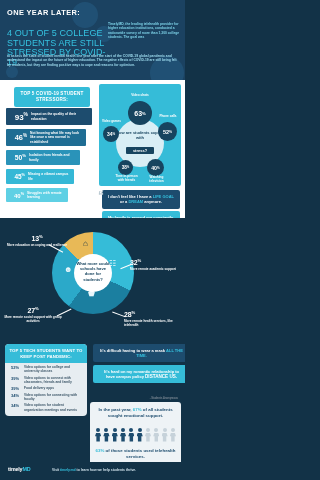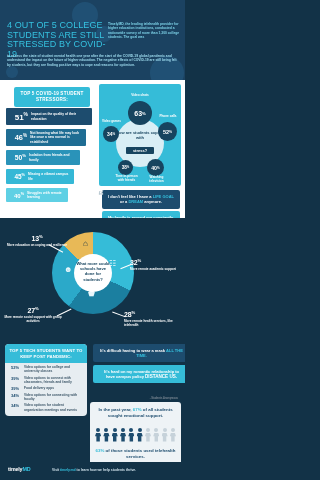--- a/index.html
+++ b/index.html
@@ -137,31 +137,32 @@
 <body>
 
 <div class="page">
 
   <div class="hero">
     <div class="virus v1"></div>
     <div class="virus v2"></div>
     <div class="virus v3"></div>
     <div class="virus v4"></div>
     <div class="hero-inner">
+      <div class="kicker">ONE YEAR LATER:</div>
       <div class="headline">4 OUT OF 5 COLLEGE STUDENTS ARE STILL STRESSED BY COVID-19</div>
     </div>
     <div class="hero-col">TimelyMD, the leading telehealth provider for higher education institutions, conducted a nationwide survey of more than 1,300 college students. The goal was</div>
     <div class="hero-body">to assess the state of student mental health one year after the start of the COVID-19 global pandemic and understand the impact on the future of higher education. The negative effects of COVID-19 are still being felt by students, but they are finding positive ways to cope and reasons for optimism.</div>
   </div>
 
   <div class="mid">
     <div class="stress-head">TOP 5 COVID-19 STUDENT STRESSORS:</div>
 
     <div class="bar b1">
-      <div class="pct"><span>51</span><sup>%</sup></div>
+      <div class="pct"><span>93</span><sup>%</sup></div>
       <div class="txt">Impact on the quality of their education</div>
     </div>
     <div class="bar b2">
       <div class="pct"><span>46</span><sup>%</sup></div>
       <div class="txt">Not knowing what life may look like once a new normal is established</div>
     </div>
     <div class="bar b3">
       <div class="pct"><span>50</span><sup>%</sup></div>
       <div class="txt">Isolation from friends and family</div>
     </div>

